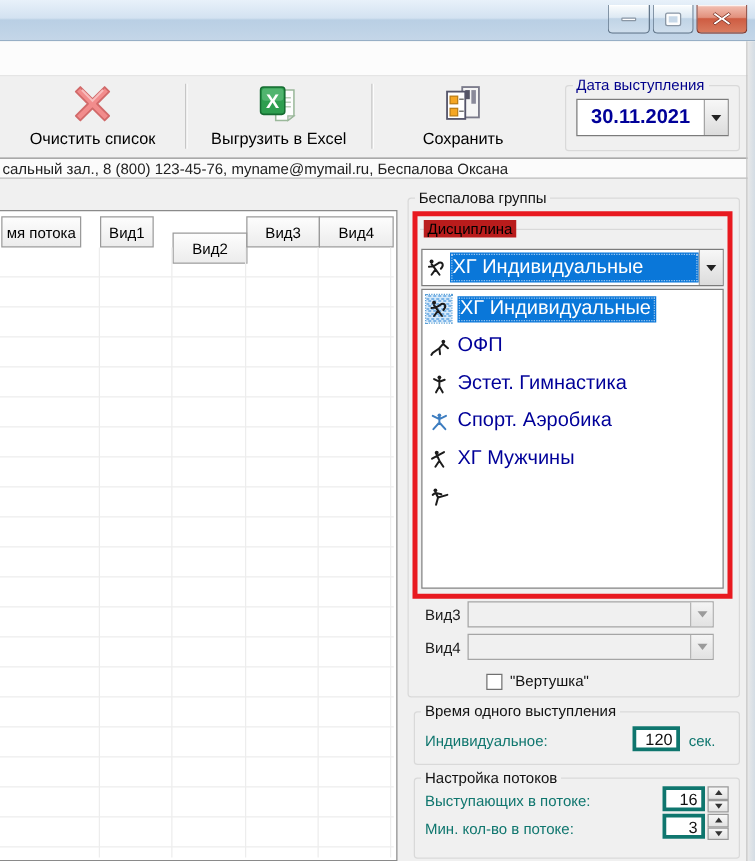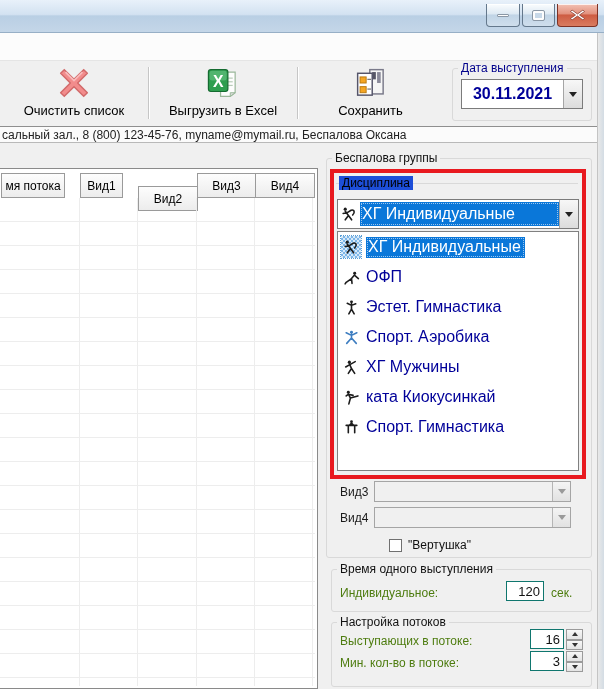--- a/index.html
+++ b/index.html
@@ -52,21 +52,21 @@
   .gridheader { position:absolute; left:2px; top:4px; height:25px; width:314px; }
   .hcell { position:absolute; top:0; height:25px; background:linear-gradient(180deg,#fdfdfd,#ececec);
     border:1px solid #9a9a9a; display:flex; align-items:center; justify-content:center; font-size:12px; color:#000; }
   .gridbody { position:absolute; left:0px; top:29px; width:316px; height:488px; }
   .grow { height:24px; border-bottom:1px solid #ededed; }
   .vline { position:absolute; top:29px; width:1px; height:488px; background:#ededed; }
 
   
   .settingsgrp { position:absolute; left:326px; top:151px; width:266px; height:407px; }
   .redbox { position:absolute; left:330px; top:169px; width:256px; height:310px; border:4px solid #e8191f; background:transparent; z-index:5; }
-  .disclabel { position:absolute; left:339px; top:176px; z-index:6; background:#1d4ed8; padding:0 3px; font-size:12px; color:#000; }
+  .disclabel { position:absolute; left:339px; top:176px; z-index:6; background:#b91c1c; padding:0 3px; font-size:12px; color:#000; }
   .discline { position:absolute; left:336px; top:183px; width:242px; height:1px; background:#d9d9d9; z-index:5; }
 
   .combo { position:absolute; left:337px; top:199px; width:242px; height:30px; background:#fff; border:1px solid #7b7b7b;
     display:flex; align-items:center; z-index:6; }
   .combo .cicon { width:22px; display:flex; align-items:center; justify-content:center; }
   .combo .cval { flex:1; height:24px; background:#0a77d9; color:#fff; font-size:16px; display:flex; align-items:center;
     padding-left:2px; white-space:nowrap; overflow:hidden; outline:1px dotted #9cc6ee; outline-offset:-2px; }
   .combo .ddbtn { height:28px; }
 
   .droplist { position:absolute; left:337px; top:231px; width:242px; height:240px; background:#fff; border:1px solid #808080; z-index:6; }
@@ -79,22 +79,22 @@
   .vcombo { position:absolute; left:374px; width:197px; height:21px; background:#f0f0f0; border:1px solid #a5a5a5;
     display:flex; align-items:center; justify-content:flex-end; }
   .vcombo .ddbtn { width:18px; height:19px; border-left:1px solid #b5b5b5; background:linear-gradient(180deg,#f4f4f4,#e2e2e2); }
   .vcombo .arrow-down { border-top-color:#9a9a9a; }
 
   .chkrow { position:absolute; left:389px; top:538px; display:flex; align-items:center; gap:6px; }
   .chkbox { width:13px; height:13px; background:#fff; border:1px solid #707070; }
 
   .timegrp { position:absolute; left:331px; top:562px; width:261px; height:50px; }
   .streamsgrp { position:absolute; left:331px; top:615px; width:261px; height:72px; }
-  .flabel { position:absolute; font-size:12px; color:#4d7c0f; }
-  .numbox { position:absolute; height:20px; background:#fff; border:1px solid #0f766e; font-size:13px;
+  .flabel { position:absolute; font-size:12px; color:#0f766e; }
+  .numbox { position:absolute; height:20px; background:#fff; border:3px solid #0f766e; font-size:13px;
     display:flex; align-items:center; justify-content:flex-end; padding-right:3px; }
   .spinner { position:absolute; width:17px; height:21px; display:flex; flex-direction:column; }
   .spinbtn { flex:1; border:1px solid #9a9a9a; background:linear-gradient(180deg,#f7f7f7,#e3e3e3);
     display:flex; align-items:center; justify-content:center; }
   .arrow-up-s { width:0; height:0; border-left:3px solid transparent; border-right:3px solid transparent; border-bottom:4px solid #333; }
   .arrow-down-s { width:0; height:0; border-left:3px solid transparent; border-right:3px solid transparent; border-top:4px solid #333; }
 
   .rightframe { position:absolute; left:597px; top:33px; width:7px; height:656px;
     background:linear-gradient(90deg,#e9e9e9,#d3dce4); border-left:1px solid #c4c4c4; }
 
@@ -291,30 +291,20 @@
     </span>
     <span class="olabel">ХГ Мужчины</span>
   </div>
   <div class="opt">
     <span class="oicon">
       <svg class="fig" width="17" height="17" viewBox="0 0 16 16">
           <circle class="head" cx="5" cy="3" r="1.4"></circle>
           <path d="M5 4.5 L7 8.5 M5 5 L9.5 6 M7 8.5 L14 6.5 M7 8.5 L5.5 14 M3 6.5 L5 5"></path>
         </svg>
     </span>
-    <span class="olabel">ката Киокусинкай</span>
-  </div>
-  <div class="opt">
-    <span class="oicon">
-      <svg class="fig" width="17" height="17" viewBox="0 0 16 16">
-          <circle class="head" cx="8" cy="2.5" r="1.3"></circle>
-          <path d="M3 6 L13 6 M5 6 L5 13 M11 6 L11 13 M6 6 L8 4 L10 6"></path>
-        </svg>
-    </span>
-    <span class="olabel">Спорт. Гимнастика</span>
   </div>
 </div>
 
 <span class="vrow-label" style="top:485px;">Вид3</span>
 <div class="vcombo" style="top:481px;">
   <span class="ddbtn">
       <span class="arrow-down"></span>
     </span>
 </div>
 <span class="vrow-label" style="top:511px;">Вид4</span>

